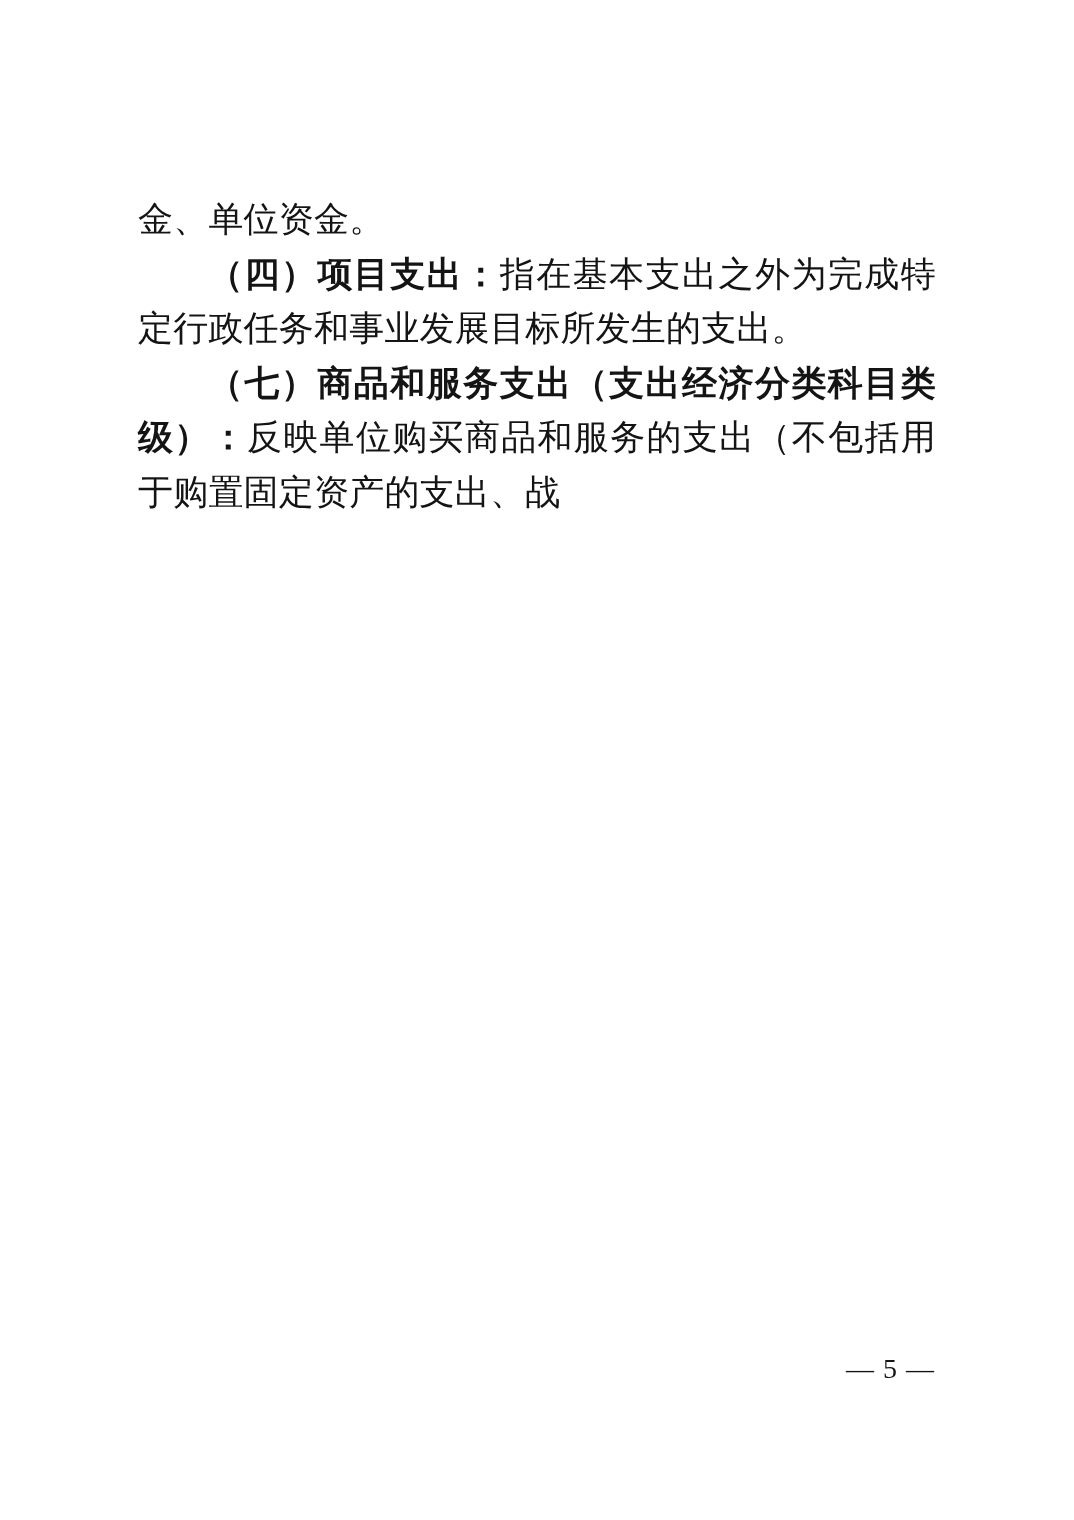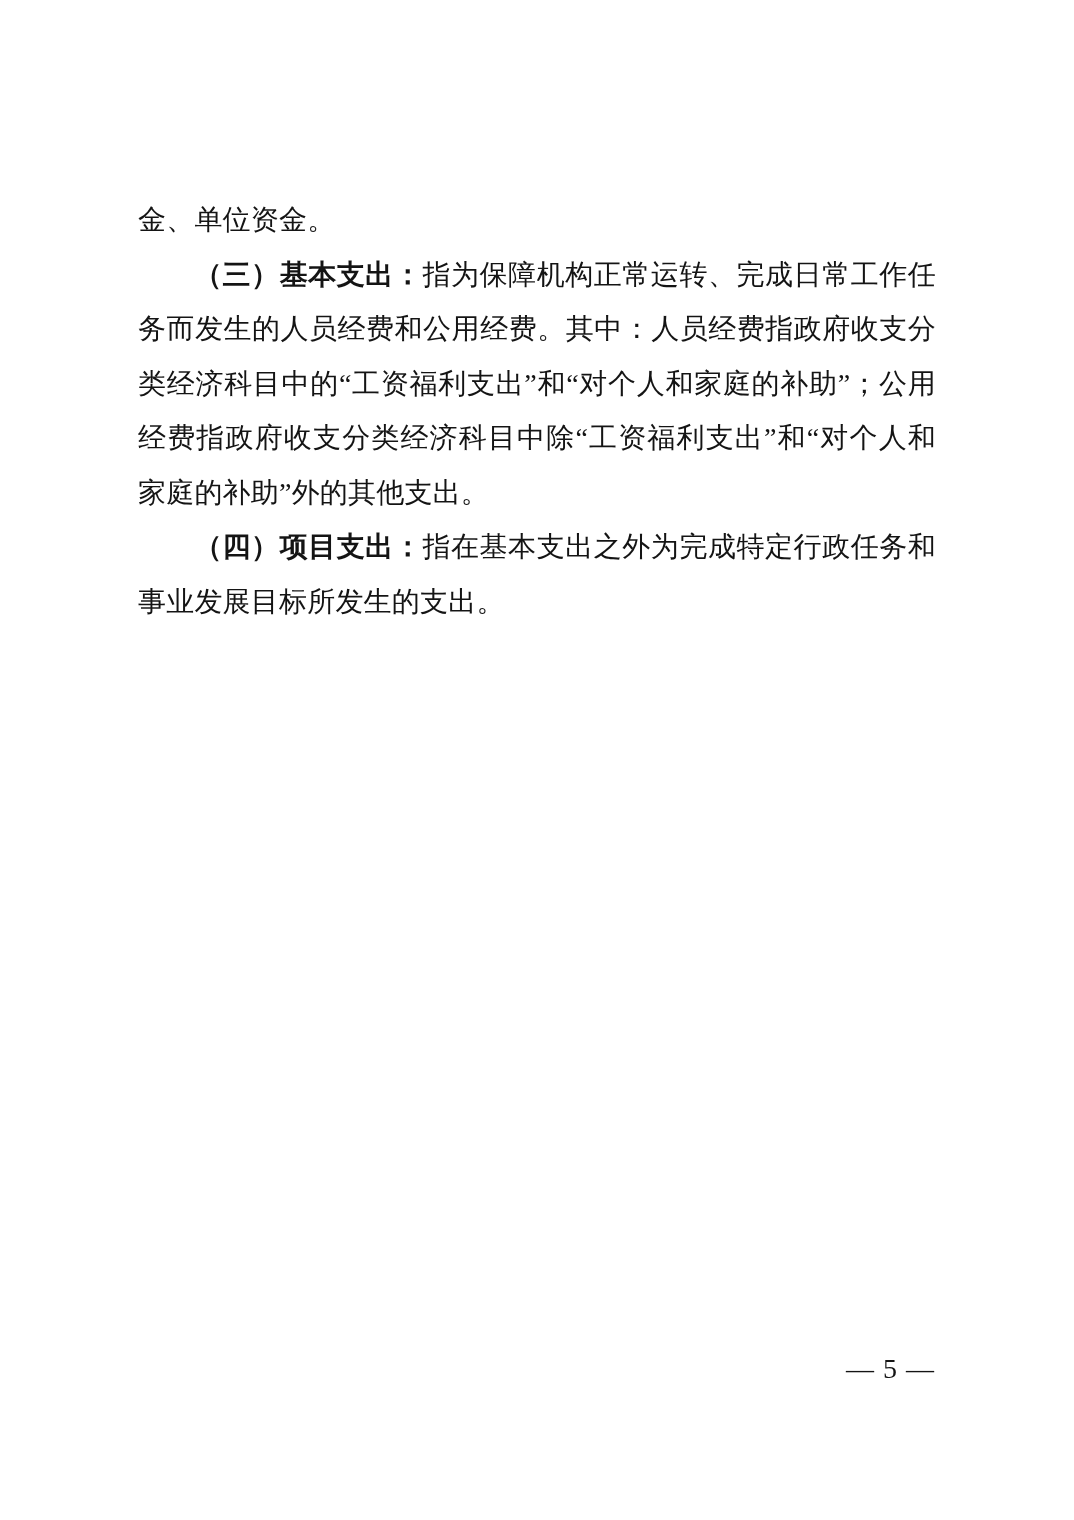--- a/index.html
+++ b/index.html
@@ -15,21 +15,21 @@
     background: #ffffff;
     overflow: hidden;
     font-family: "Liberation Serif", "DejaVu Serif", serif;
     color: #141414;
   }
   .textblock {
     position: absolute;
     left: 138px;
     top: 193px;
     width: 798px;
-    font-size: 28px;
+    font-size: 35px;
     line-height: 54.5px;
     text-align: justify;
     text-justify: inter-ideograph;
     letter-spacing: 0.2px;
   }
   .textblock p {
     margin: 0;
     padding: 0;
     text-indent: 2em;
   }
@@ -50,23 +50,23 @@
   }
 </style>
 </head>
 <body>
 
 <div class="page">
   <div class="textblock">
 
     <p class="no-indent"><span>金、单位资金。</span></p>
 
-    <p><span class="para-head">（三）基本支出：</span><span>指为保障机构正常运转、完成日常工作任务而发生的人员经费和公用经费。其中：人员经费指政府收支分类经济科目中的“工资福利支出”和“对个人和家庭的补助”；公用经费指政府收支分类经济科目中除“工资福利支出”和“对个人和家庭的补助”外的其他支出。</span></p>
 
     <p><span class="para-head">（四）项目支出：</span><span>指在基本支出之外为完成特定行政任务和事业发展目标所发生的支出。</span></p>
 
 
 
+    <p><span class="para-head">（七）商品和服务支出（支出经济分类科目类级）：</span><span>反映单位购买商品和服务的支出（不包括用于购置固定资产的支出、战</span></p>
 
   </div>
 
   <div class="pagenum">— 5 —</div>
 </div>
 
 </body></html>

